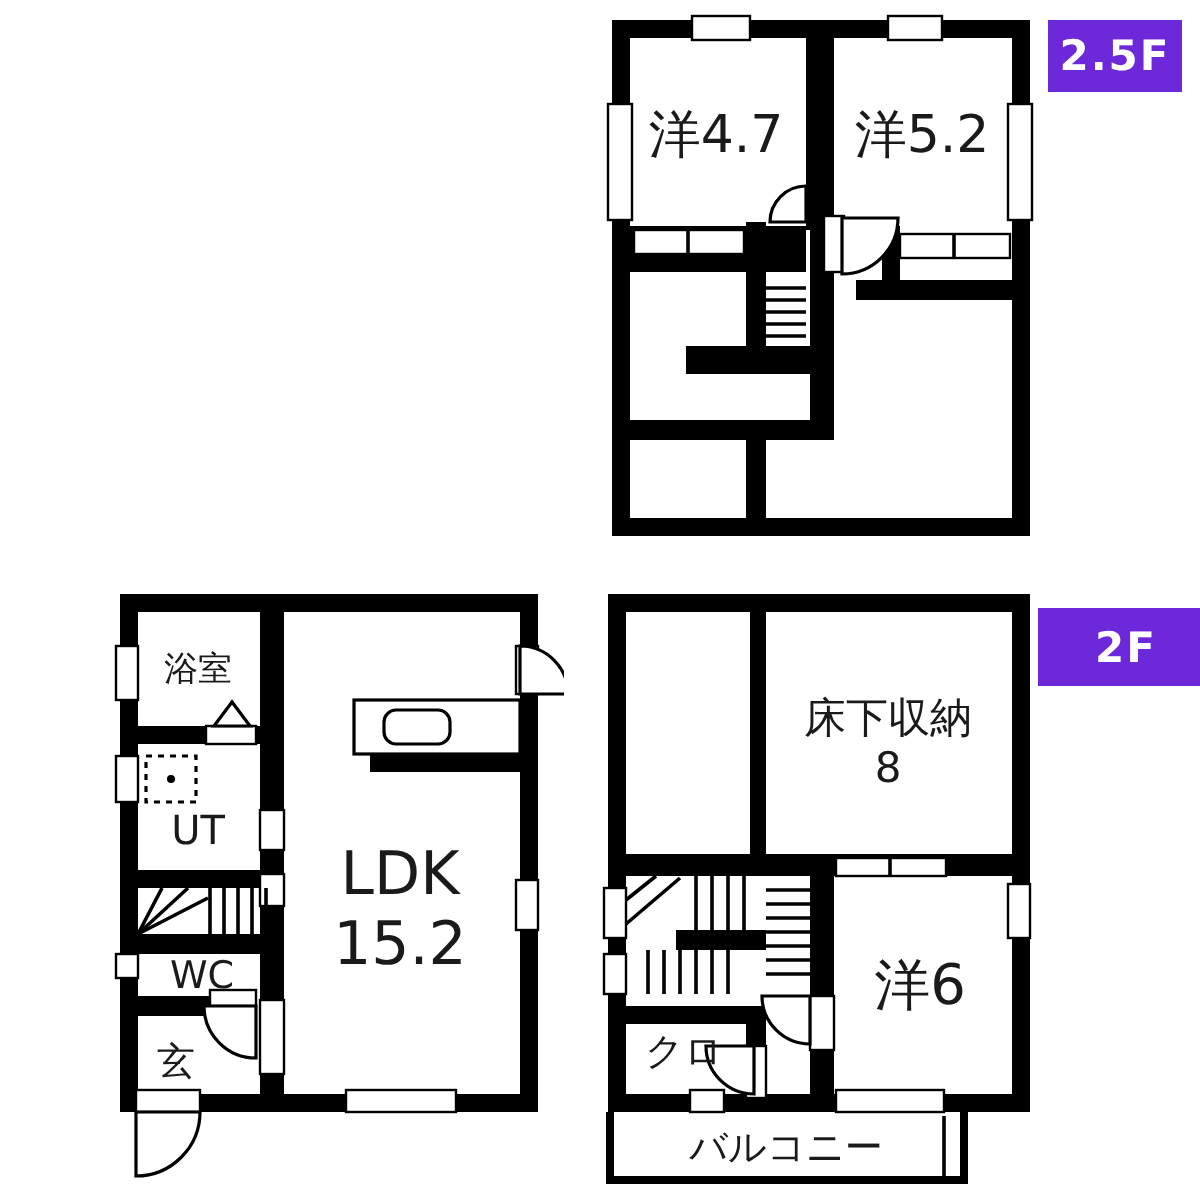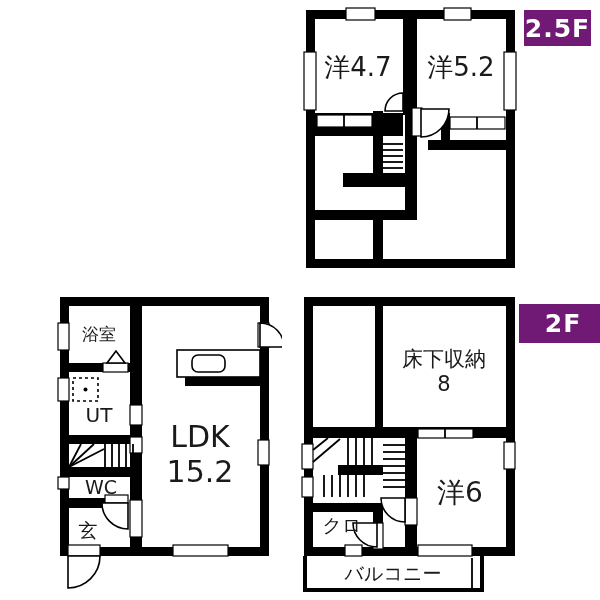--- a/index.html
+++ b/index.html
@@ -1,20 +1,20 @@
 <!DOCTYPE html>
 <html><head>
 <meta charset="utf-8">
 <style>
   html,body{margin:0;padding:0;background:#ffffff;}
   #canvas{position:relative;width:600px;height:600px;background:#ffffff;overflow:hidden;
           font-family:"DejaVu Sans","Liberation Sans",sans-serif;}
-  .floor-label{position:absolute;background:#701a75;color:#ffffff;display:flex;
+  .floor-label{position:absolute;background:#6d28d9;color:#ffffff;display:flex;
                align-items:center;justify-content:center;font-weight:bold;
-               font-size:25px;letter-spacing:1px;}
+               font-size:21px;letter-spacing:1px;}
   .plan{position:absolute;}
   svg text{fill:#1a1a1a;font-family:"DejaVu Sans","Liberation Sans",sans-serif;}
   .wall{fill:#000000;}
   .win{fill:#ffffff;stroke:#000000;stroke-width:1.2;}
   .tread{stroke:#000000;stroke-width:1.8;fill:none;}
   .arc{fill:#ffffff;stroke:#000000;stroke-width:1.6;}
   .fixt{fill:#ffffff;stroke:#000000;stroke-width:1.6;}
 </style>
 </head>
 <body>

